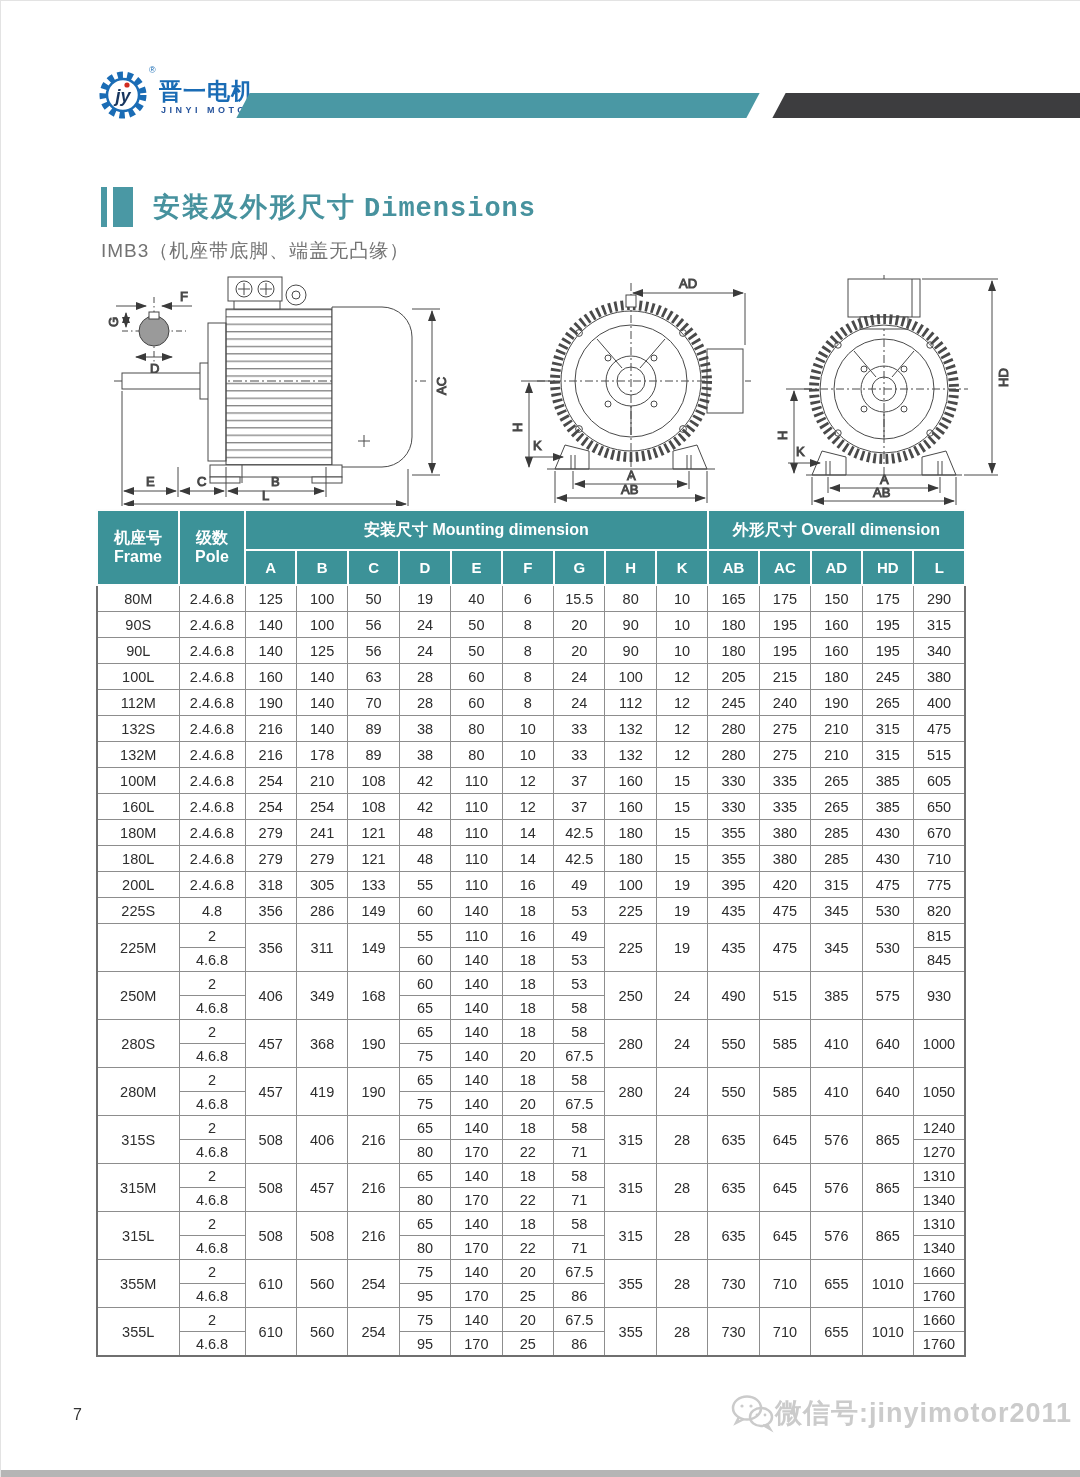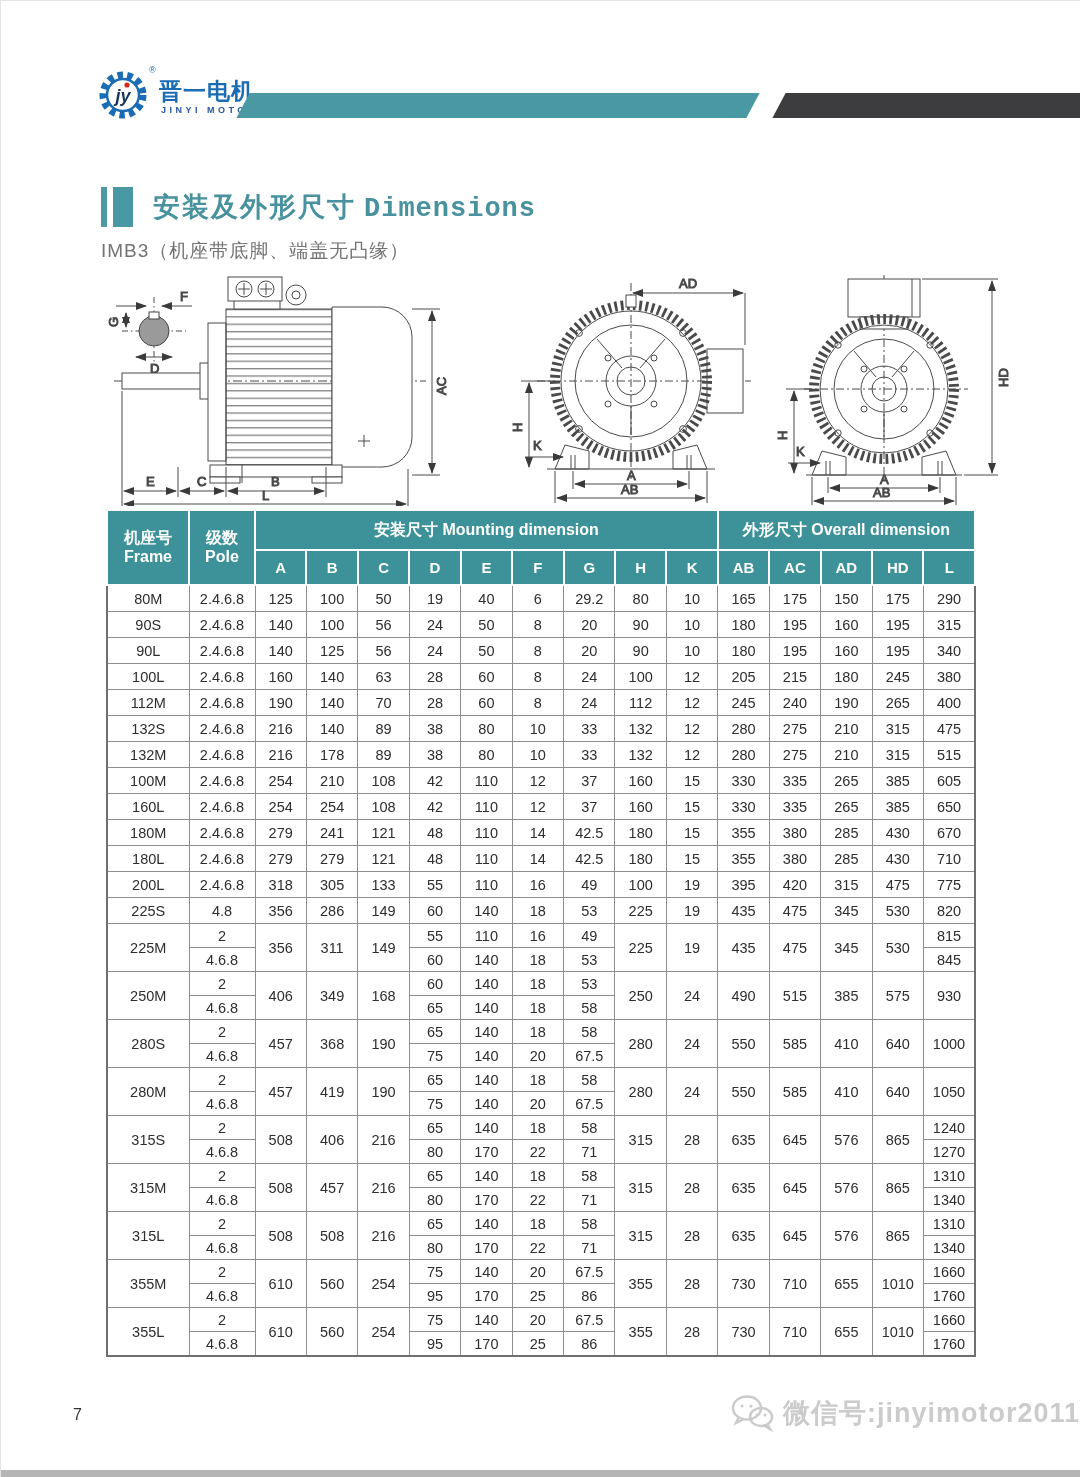--- a/index.html
+++ b/index.html
@@ -18,36 +18,36 @@
   .bar-wide{position:absolute;left:112px;top:186px;width:20px;height:40px;background:#4a98a4;}
   .sec-title{position:absolute;left:152px;top:188px;font-family:Liberation Mono, monospace;font-weight:bold;
              font-size:27px;color:#47929e;letter-spacing:2px;}
   .sec-title .en{margin-left:8px;letter-spacing:1px;}
   .subtitle{position:absolute;left:100px;top:237px;font-size:19px;color:#737373;letter-spacing:1px;}
   
   .diag{position:absolute;top:268px;}
   .diag svg{display:block;}
   .dg-label{font-size:13px;fill:#3a3a3a;font-family:"Liberation Sans",sans-serif;}
   
-  table.dim{position:absolute;left:105px;top:508px;width:870px;border-collapse:collapse;table-layout:fixed;
+  table.dim{position:absolute;left:95px;top:508px;width:870px;border-collapse:collapse;table-layout:fixed;
             text-align:center;color:#2d2d2d;border:2px solid #6f6f6f;}
   table.dim col.c-frame{width:82px;}
   table.dim col.c-pole{width:66px;}
   table.dim thead th{background:#3c9298;color:#fff;font-weight:bold;border:2px solid #fdfdfd;padding:0;}
   table.dim thead tr.group th{height:38px;font-size:16px;}
   table.dim thead tr.letters th{height:33px;font-size:15px;}
   table.dim thead th .l2{display:block;line-height:1.15;}
   table.dim thead th.twoline{font-size:16px;line-height:1.15;}
   table.dim tbody td{border:1px solid #8d8d8d;padding:0;font-size:14.5px;background:#fff;}
   table.dim tbody tr.r-s td{height:25px;}
   table.dim tbody tr.r-sub td{height:23px;}
   
   .pagenum{position:absolute;left:72px;top:1405px;font-size:16px;color:#333;}
   .watermark{position:absolute;left:728px;top:1392px;display:flex;align-items:center;color:#cbcbcb;}
-  .watermark .wm-text{font-size:27px;font-weight:bold;letter-spacing:1px;margin-left:8px;
+  .watermark .wm-text{font-size:27px;font-weight:bold;letter-spacing:1px;
                       font-family:"Liberation Sans",sans-serif;}
   .bottom-strip{position:absolute;left:0;bottom:0;width:1080px;height:8px;background:#b5b5b5;}
 </style>
 </head>
 <body>
 
 <div class="page">
 
   <div class="logo-wrap">
     <svg class="logo-gear" viewBox="0 0 52 52">
@@ -295,21 +295,21 @@
     <tbody id="table-body">
         <tr class="r-s">
           <td>80M</td>
           <td>2.4.6.8</td>
           <td>125</td>
           <td>100</td>
           <td>50</td>
           <td>19</td>
           <td>40</td>
           <td>6</td>
-          <td>29.2</td>
+          <td>15.5</td>
           <td>80</td>
           <td>10</td>
           <td>165</td>
           <td>175</td>
           <td>150</td>
           <td>175</td>
           <td>290</td>
         </tr>
         <tr class="r-s">
           <td>90S</td>

